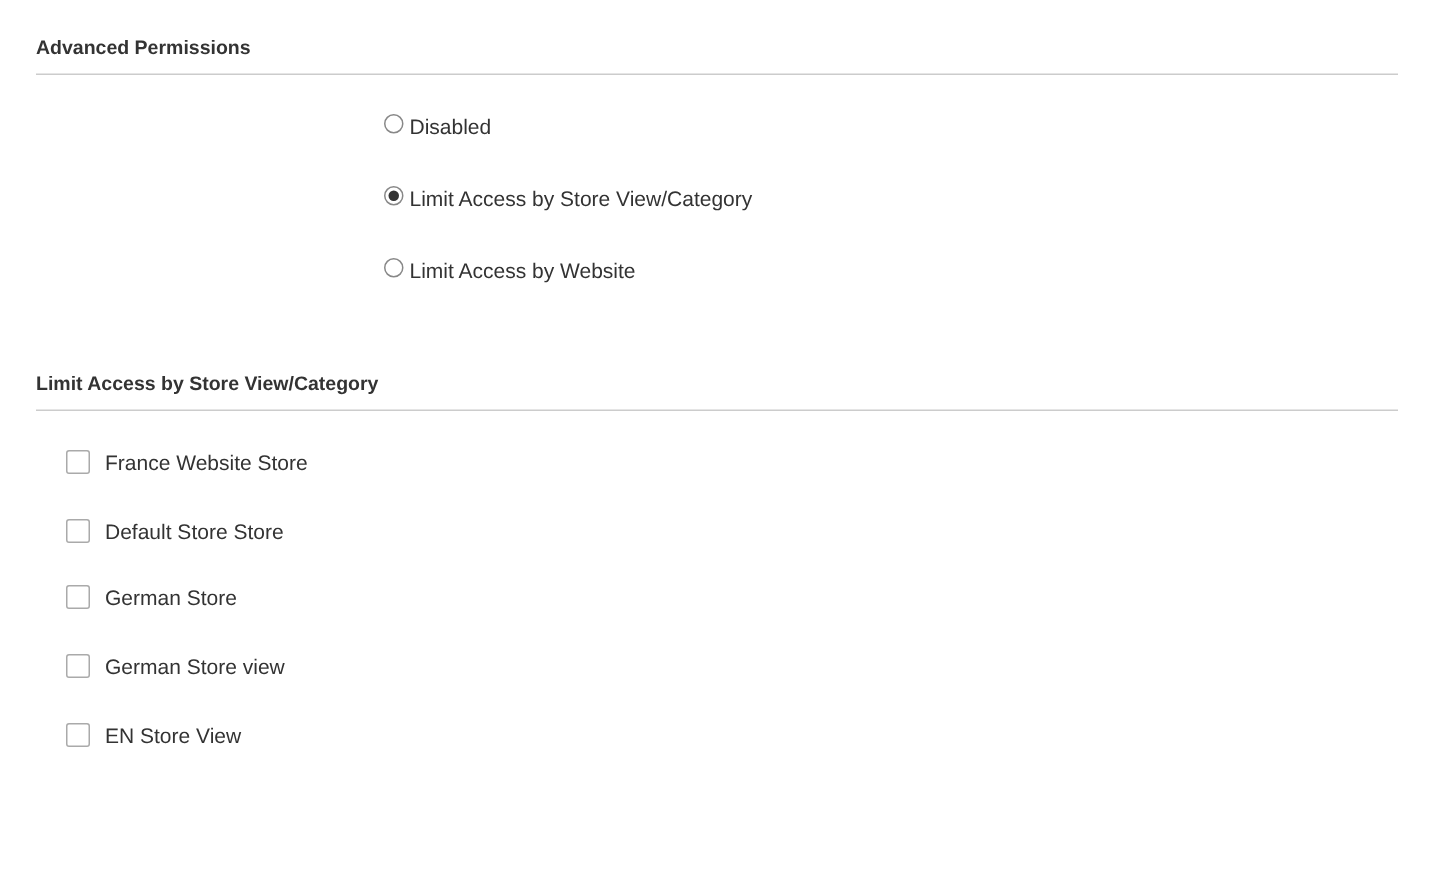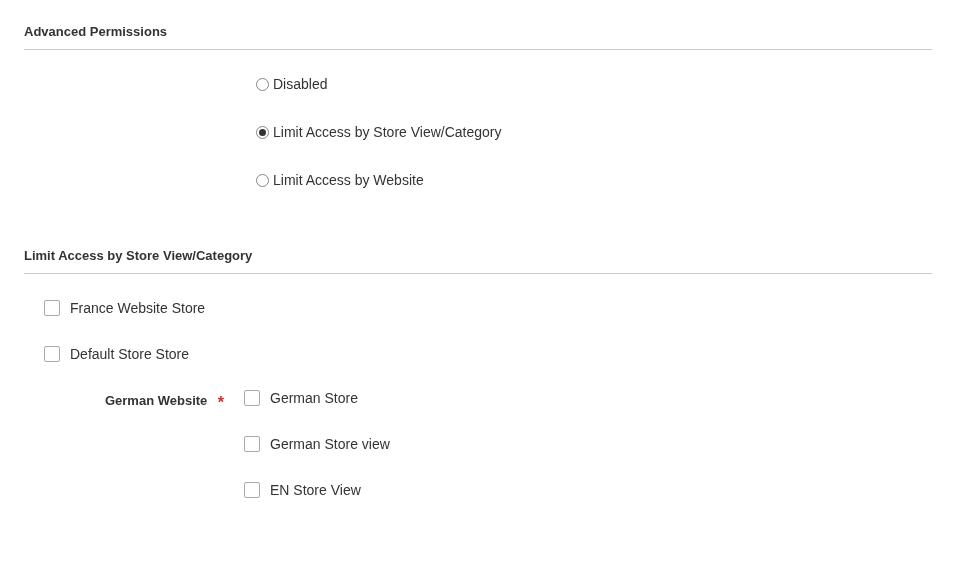--- a/index.html
+++ b/index.html
@@ -24,21 +24,20 @@
       border: none;
       border-top: 1px solid #ccc;
       margin-bottom: 26px;
     }
     .radio-group {
       padding-left: 232px;
       margin-bottom: 60px;
     }
     .radio-row {
       display: flex;
-      align-items: center;
       margin-bottom: 32px;
     }
     .radio-row:last-child {
       margin-bottom: 0;
     }
     .radio-input {
       appearance: none;
       -webkit-appearance: none;
       width: 13px;
       height: 13px;
@@ -150,24 +149,20 @@
       <label class="checkbox-label">France Website Store</label>
     </div>
     <div class="checkbox-row">
       <input type="checkbox" class="checkbox-input" style="">
       <label class="checkbox-label">Default Store Store</label>
     </div>
   </div>
 </div>
 
 <div class="field-block field-group">
-  <div class="field-label-col">
-    <span class="field-label-text">German Website</span>
-    <span class="required-star">*</span>
-  </div>
   <div class="field-controls-col">
     <div class="checkbox-row">
       <input type="checkbox" class="checkbox-input" style="">
       <label class="checkbox-label">German Store</label>
     </div>
     <div class="checkbox-row">
       <input type="checkbox" class="checkbox-input" style="">
       <label class="checkbox-label">German Store view</label>
     </div>
     <div class="checkbox-row">

